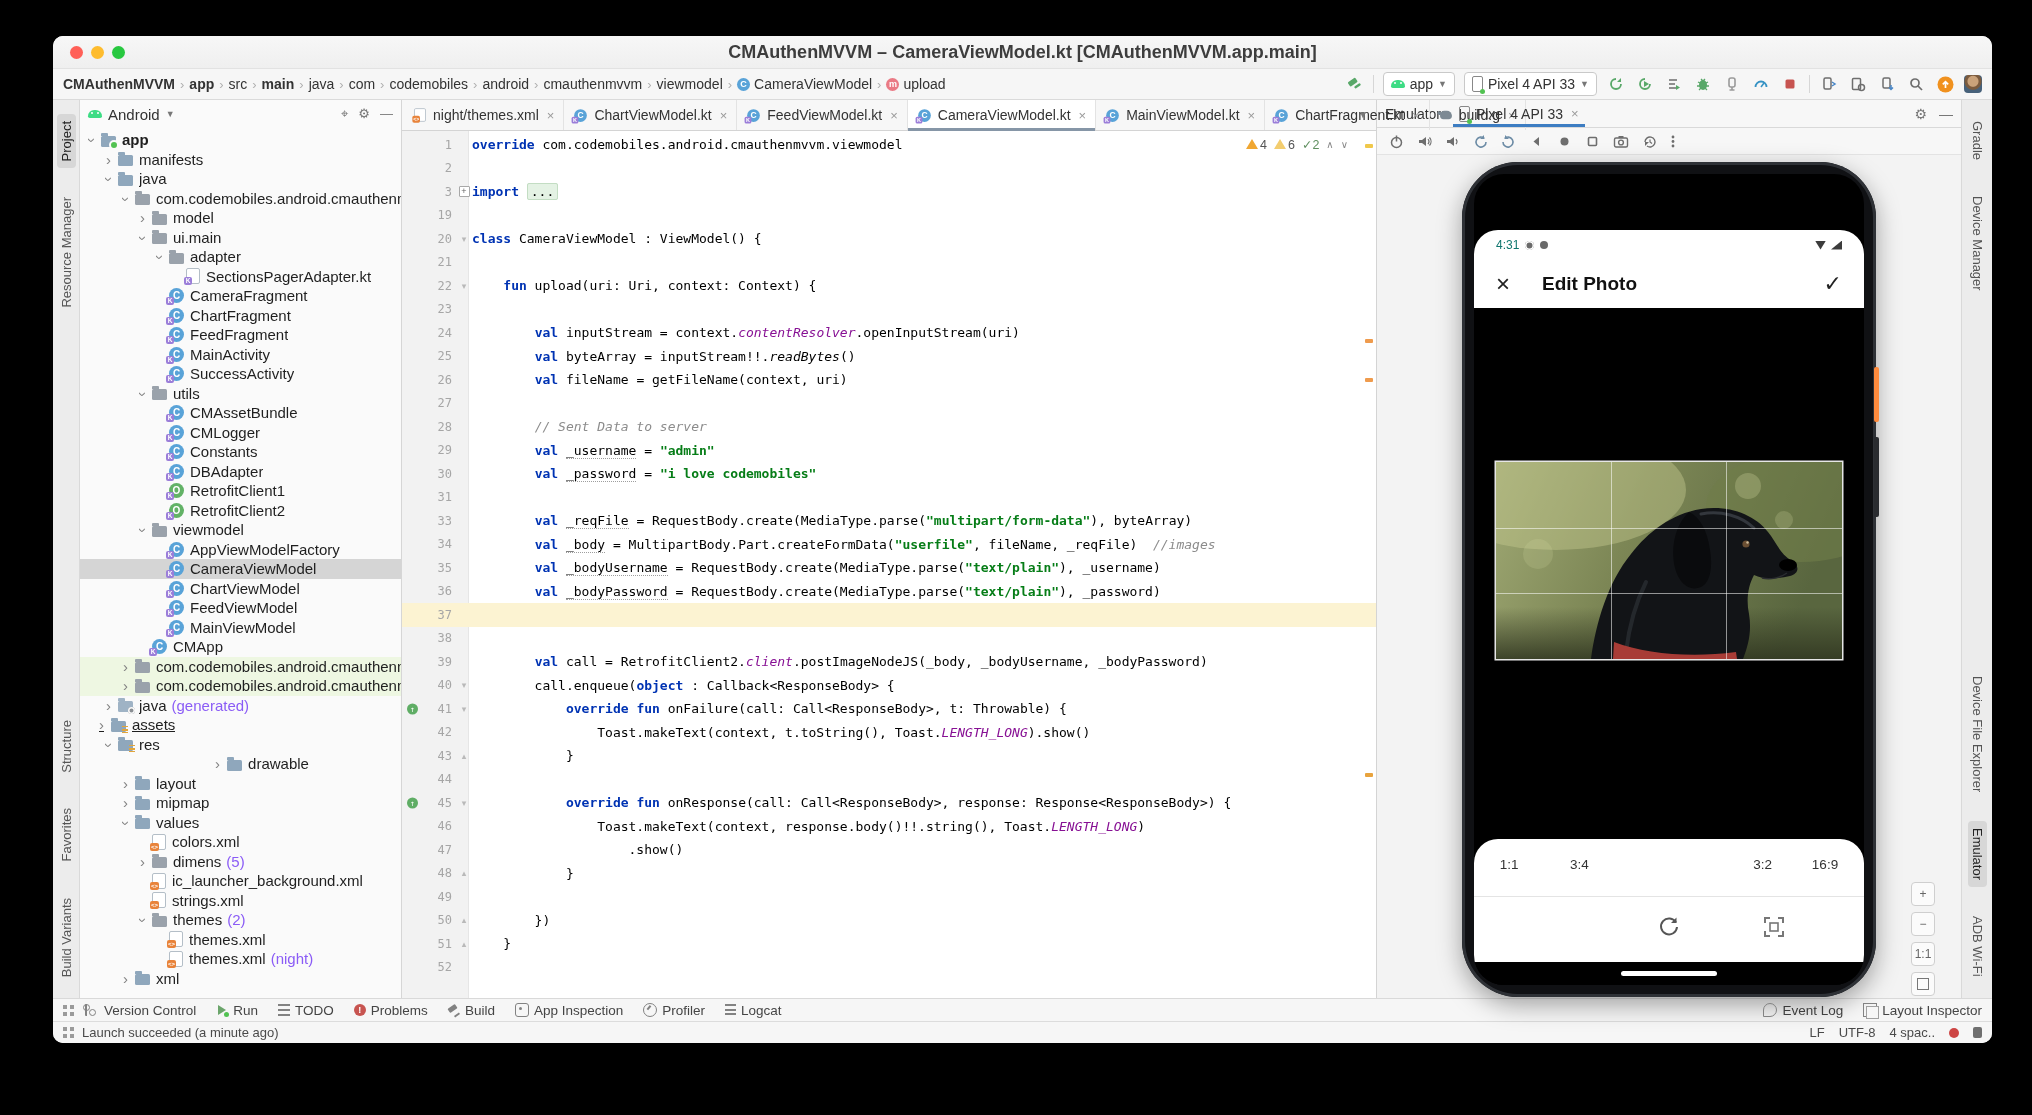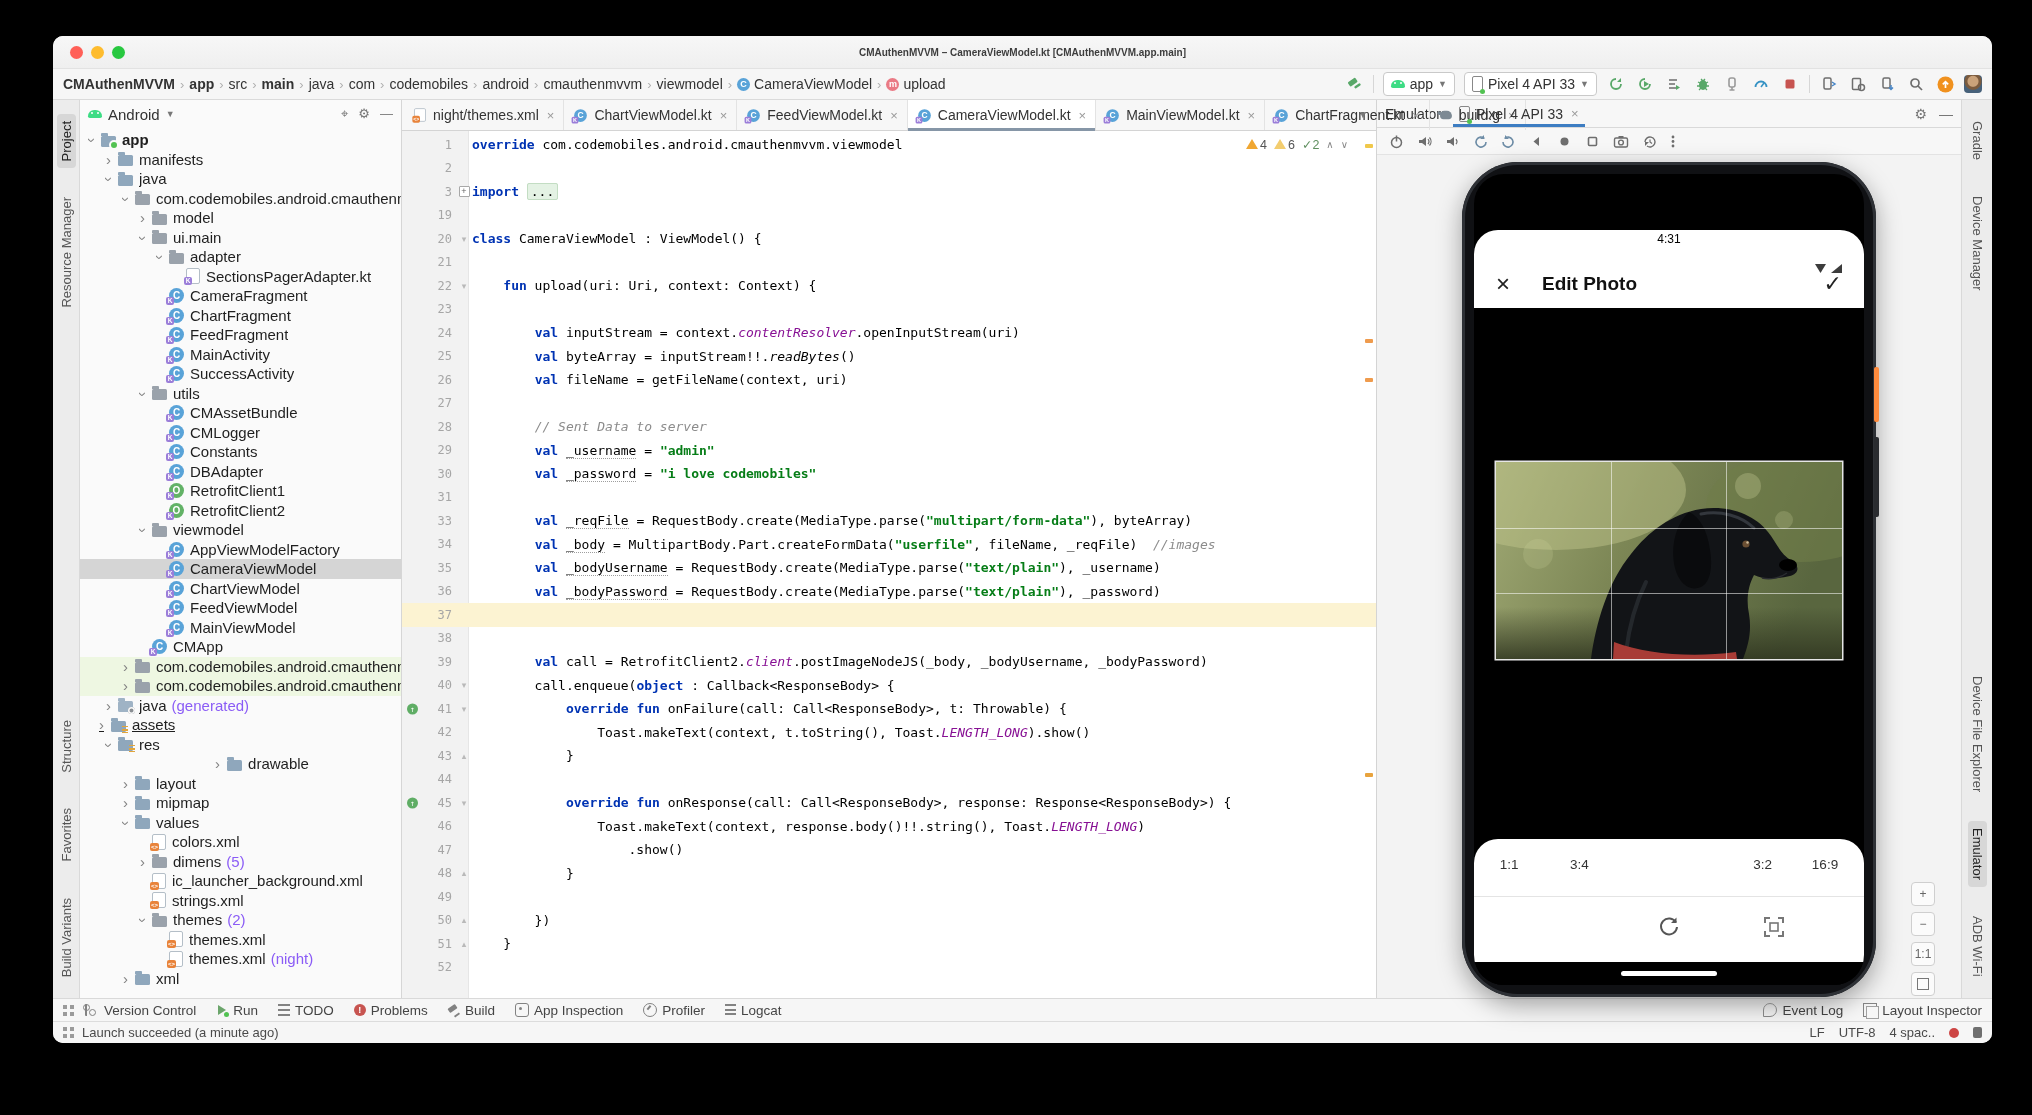--- a/index.html
+++ b/index.html
@@ -10,21 +10,21 @@
   #window{position:absolute;left:53px;top:36px;width:1939px;height:1007px;border-radius:10px;
           overflow:hidden;background:#fff;box-shadow:0 20px 60px rgba(0,0,0,.6);
           display:flex;flex-direction:column;}
   
   #titlebar{height:32px;background:linear-gradient(#f7f7f7,#efefef);border-bottom:1px solid #e2e2e2;
             position:relative;display:flex;align-items:center;justify-content:center;flex:0 0 auto;}
   .tl{position:absolute;top:10px;width:13px;height:13px;border-radius:50%;}
   .tl.red{left:17px;background:#ff5f57;}
   .tl.yellow{left:38px;background:#febc2e;}
   .tl.green{left:59px;background:#28c840;}
-  #win-title{font-size:10px;font-weight:bold;color:#3d3d3d;}
+  #win-title{font-size:18px;font-weight:bold;color:#3d3d3d;}
   
   #toolbar{height:30px;background:#f6f6f6;border-bottom:1px solid #dadada;display:flex;
            align-items:center;padding:0 10px;flex:0 0 auto;}
   #breadcrumbs{display:flex;align-items:center;gap:4px;font-size:14px;color:#333;white-space:nowrap;}
   .crumb{display:inline-flex;align-items:center;gap:4px;}
   .crumb-sep::before{content:"›";color:#b0b0b0;font-size:13px;padding:0 1px;}
   .crumb-ic{width:13px;height:13px;border-radius:50%;display:inline-block;color:#fff;
             font-size:9px;line-height:13px;text-align:center;font-weight:bold;}
   .ci-class{background:#59a3d8;}
   .ci-class::before{content:"C";}
@@ -153,21 +153,21 @@
   #stage{flex:1;position:relative;}
   
   #phone{position:absolute;left:85px;top:7px;width:414px;height:835px;background:#101114;
          border-radius:56px;box-shadow:inset 0 0 0 3px #2e3136, 0 8px 24px rgba(0,0,0,.35);}
   .side-btn{position:absolute;right:-3px;width:5px;border-radius:2px;}
   #btn-power{top:205px;height:55px;background:#ff8b3d;}
   #btn-vol{top:275px;height:80px;background:#2a2c30;}
   #screen{position:absolute;left:12px;top:12px;width:390px;height:811px;background:#000;
           border-radius:30px;overflow:hidden;}
   #app-header{position:absolute;left:0;top:56px;width:390px;height:78px;background:#fff;border-radius:24px 24px 0 0;}
-  #statusrow{height:26px;display:flex;align-items:center;padding:2px 22px 0;color:#000000;font-size:12px;gap:6px;flex-direction:column;}
+  #statusrow{height:26px;display:flex;align-items:center;padding:2px 22px 0;color:#0f766e;font-size:12px;gap:6px;}
   .st-dot{width:8px;height:8px;border-radius:50%;background:#6a6a6a;}
   .st-gear{width:9px;height:9px;border-radius:50%;background:#6a6a6a;box-shadow:0 0 0 1.5px #fff inset;}
   .st-right{margin-left:auto;display:flex;gap:5px;align-items:flex-end;}
   .wifi{width:11px;height:9px;background:#3c3c3c;clip-path:polygon(50% 100%,0 0,100% 0);}
   .signal{width:11px;height:9px;background:#3c3c3c;clip-path:polygon(100% 0,100% 100%,0 100%);}
   #appbar{height:52px;display:flex;align-items:center;padding:0 22px;}
   #close-x{font-size:24px;color:#222;line-height:1;}
   #edit-title{font-size:19px;font-weight:bold;color:#111;margin-left:32px;}
   #confirm-check{margin-left:auto;font-size:22px;color:#222;}
   #photo{position:absolute;left:22px;top:288px;width:346px;height:197px;}

